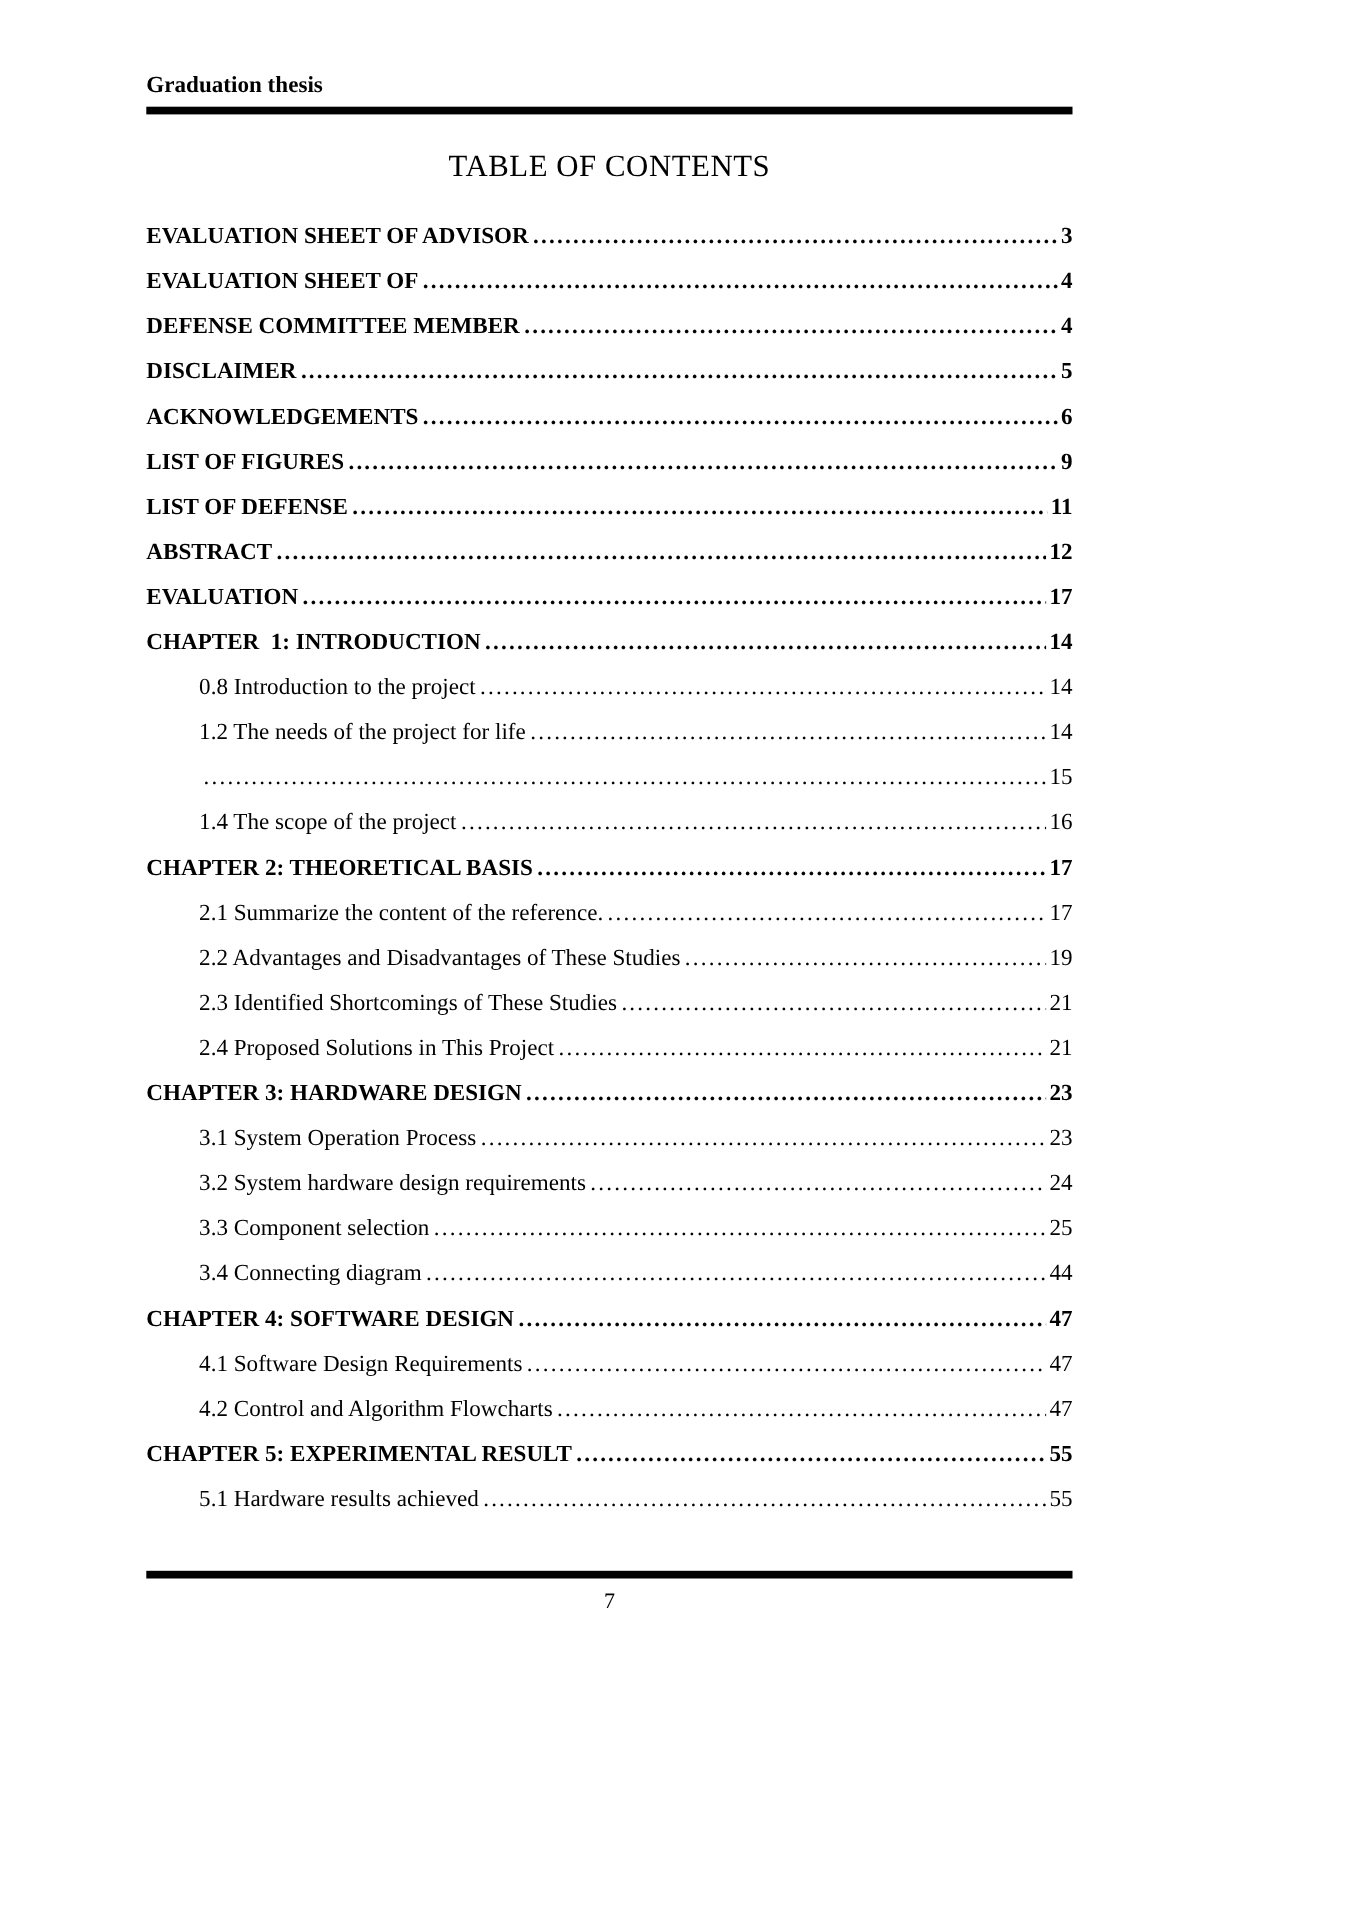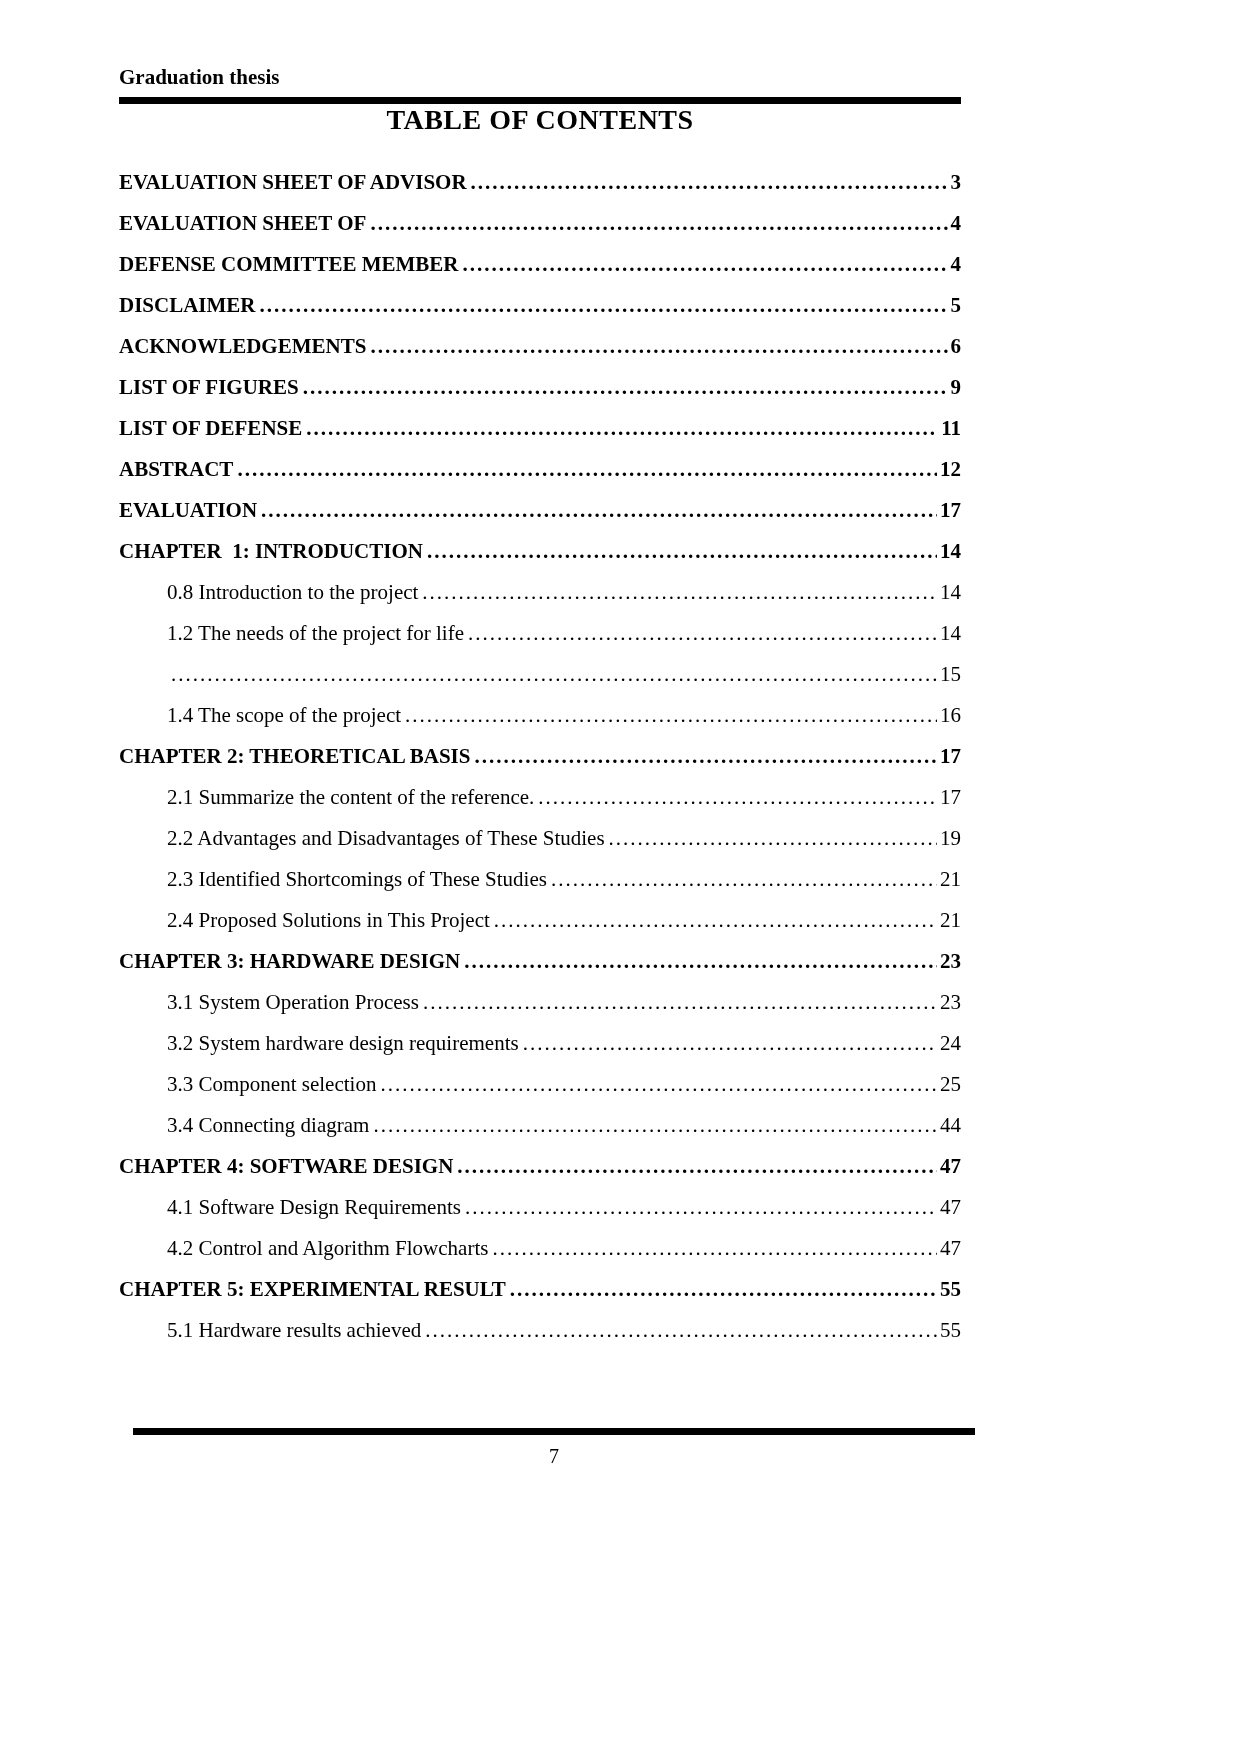--- a/index.html
+++ b/index.html
@@ -13,21 +13,21 @@
   .page {
     position: relative;
     width: 1240px;
     height: 1754px;
     background: #ffffff;
     overflow: hidden;
   }
 
   .content {
     position: absolute;
-    left: 119px;
+    left: 133px;
     width: 842px;
     top: 0;
   }
 
   
   .doc-header {
     padding-top: 64px;
   }
   .doc-header-title {
     font-size: 21px;
@@ -35,23 +35,24 @@
     line-height: 26px;
   }
   .header-rule {
     margin-top: 7px;
     height: 7px;
     background: #000000;
   }
 
   
   .page-title {
+    margin-top: 32px;
     text-align: center;
     font-size: 28px;
-    font-weight: bold;
+    font-weight: normal;
     letter-spacing: 0.5px;
   }
 
   
   .toc-list {
     margin-top: 26px;
   }
   .toc-row {
     display: flex;
     align-items: center;

